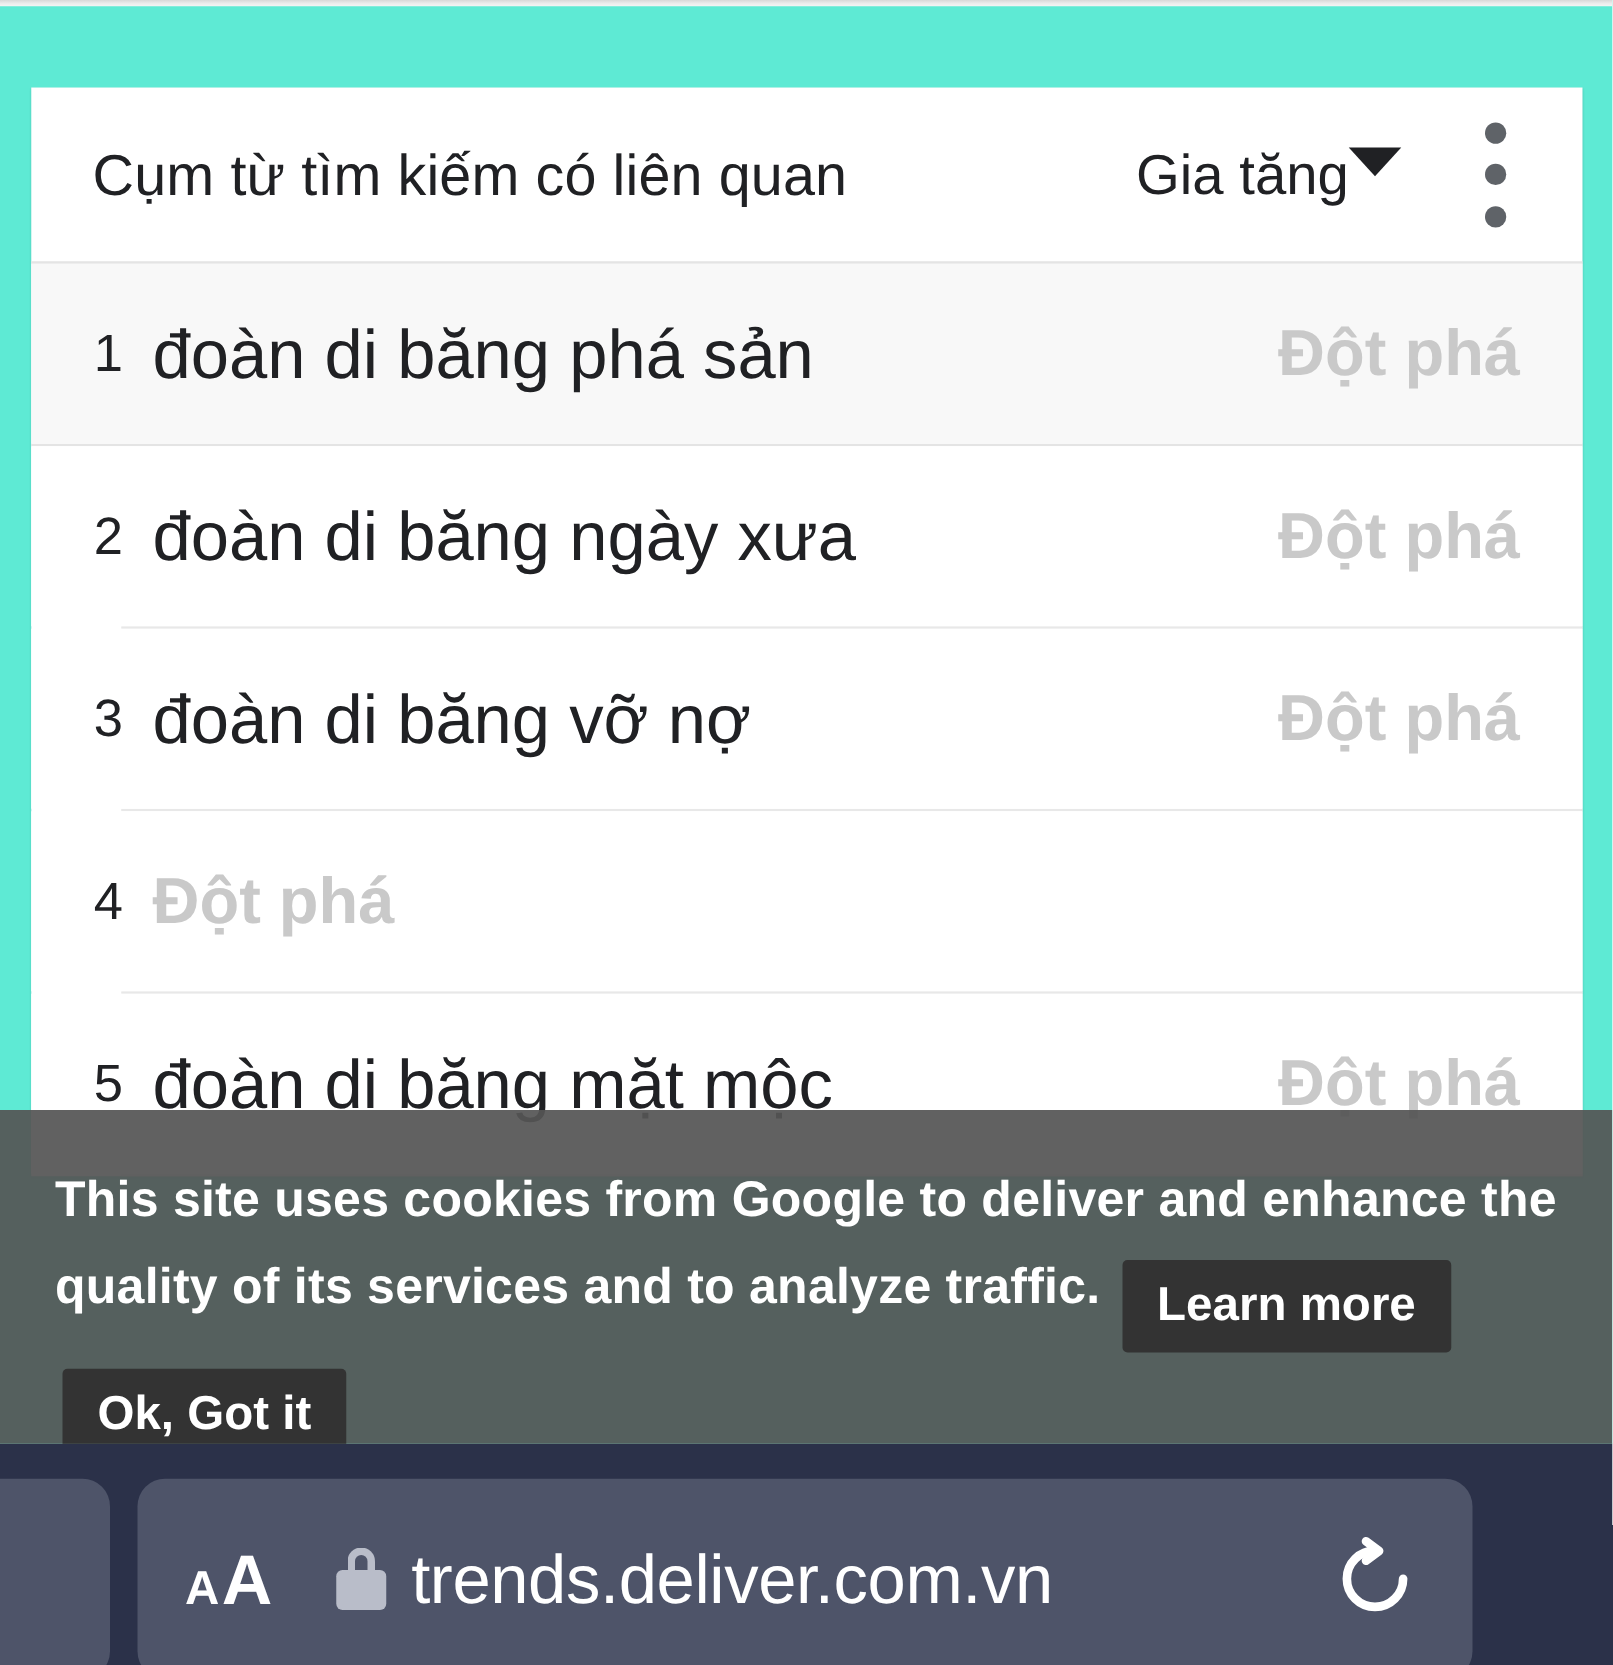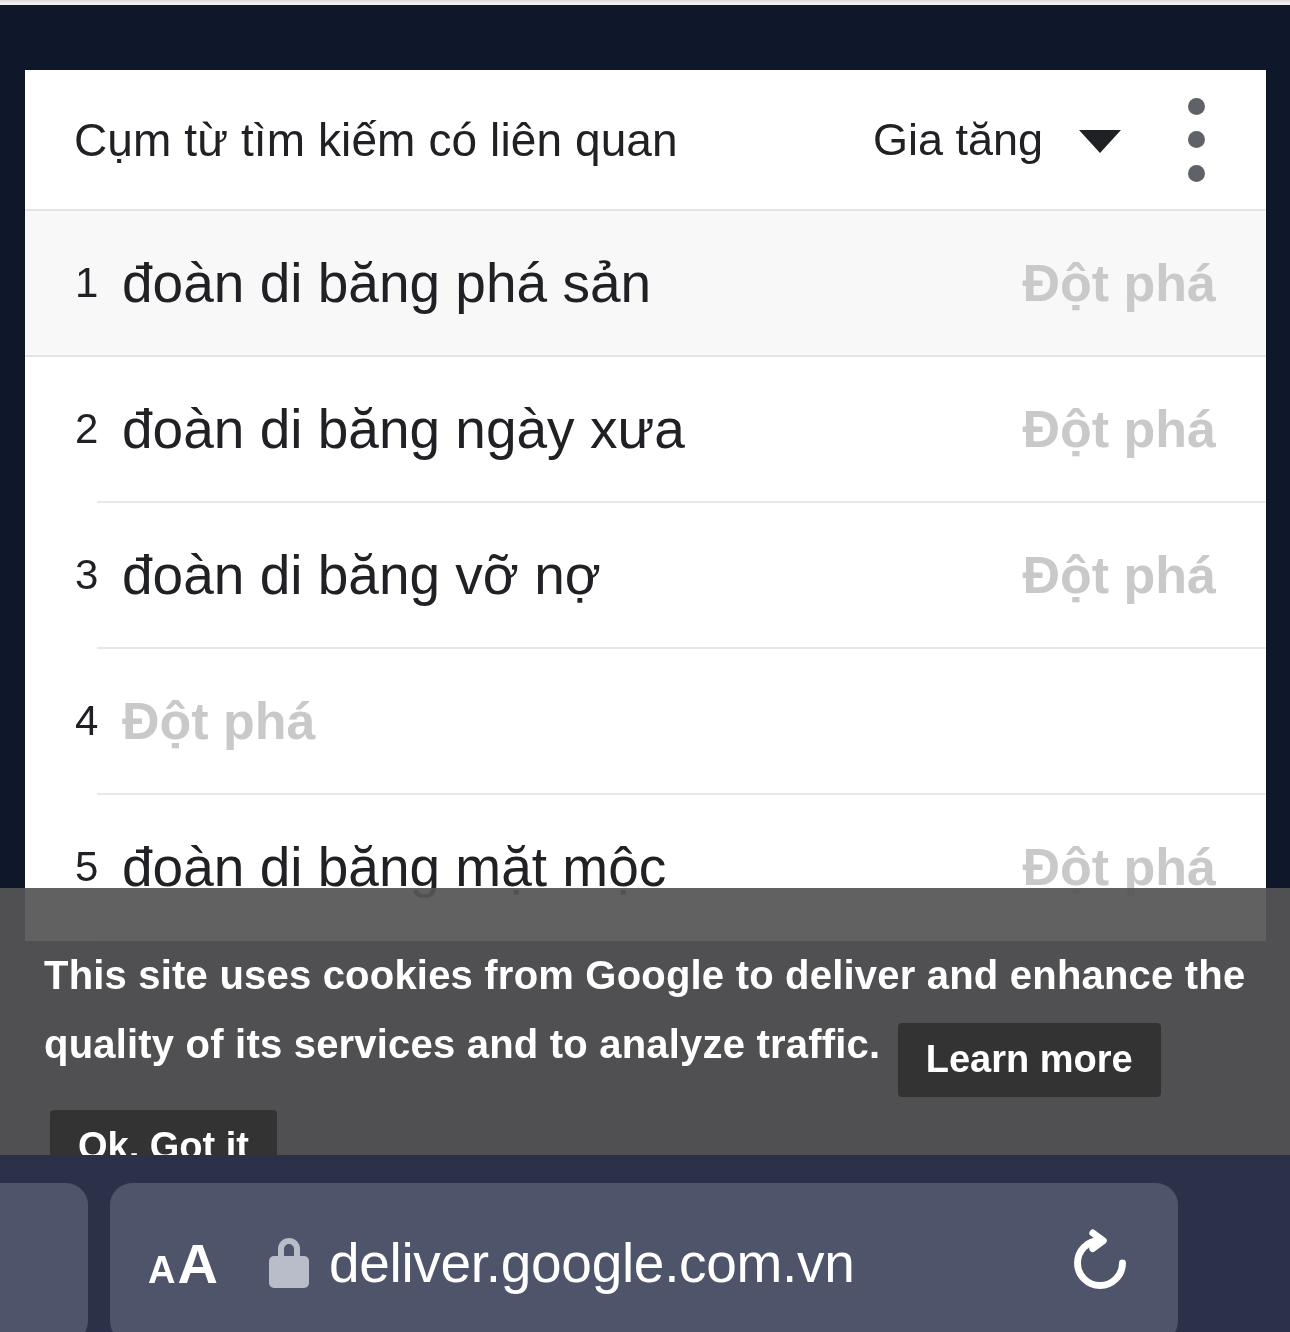--- a/index.html
+++ b/index.html
@@ -15,21 +15,21 @@
     background: #f5f5f5;
     position: relative;
   }
 
   
   #webview {
     position: absolute;
     left: 0; top: 0;
     width: 1290px;
     height: 1155px;
-    background: #0f172a;
+    background: #5eead4;
     overflow: hidden;
   }
 
   
   #top-shadow {
     position: absolute;
     left: 0; top: 0;
     width: 1290px;
     height: 5px;
     background: linear-gradient(to bottom, #d8d8d8 0%, #ececec 55%, #f4f4f4 100%);
@@ -65,22 +65,21 @@
     letter-spacing: .1px;
     white-space: nowrap;
   }
 
   .sort-control {
     position: absolute;
     right: 145px;
     top: 50%;
     transform: translateY(-50%);
     display: flex;
-    align-items: center;
-    gap: 36px;
+    align-items: flex-start;
     cursor: pointer;
   }
 
   .sort-label {
     font-size: 45px;
     font-weight: 400;
     color: #202124;
     white-space: nowrap;
   }
 
@@ -167,21 +166,21 @@
 
   
   #cookie-banner {
     position: absolute;
     left: 0;
     top: 888px;
     width: 1290px;
     height: 341px;
     background: rgba(85,85,85,.93);
     z-index: 40;
-    padding: 15px 44px;
+    padding: 0 44px;
     display: flex;
     align-items: flex-start;
   }
 
   #cookie-text {
     margin-top: 38px;
     font-size: 40px;
     font-weight: bold;
     color: #ffffff;
     line-height: 69px;
@@ -373,21 +372,21 @@
   <div id="aa-button">
     <span class="a-small">A</span>
     <span class="a-large">A</span>
   </div>
 
   <div id="lock-icon">
     <div class="shackle"></div>
     <div class="body"></div>
   </div>
 
-  <div id="url-text">deliver.google.com.vn</div>
+  <div id="url-text">trends.deliver.com.vn</div>
 
   <div id="reload-button">
     <svg viewBox="0 0 24 24" width="72" height="72" aria-hidden="true">
       <path d="M12 4.5 A 7.5 7.5 0 1 0 19.5 12" fill="none" stroke="#ffffff" stroke-width="2.3" stroke-linecap="round"></path>
       <path d="M9.6 2.0 L 13.1 4.6 L 9.6 7.2" fill="none" stroke="#ffffff" stroke-width="2.3" stroke-linecap="round" stroke-linejoin="round"></path>
     </svg>
   </div>
 
 </div>
 

